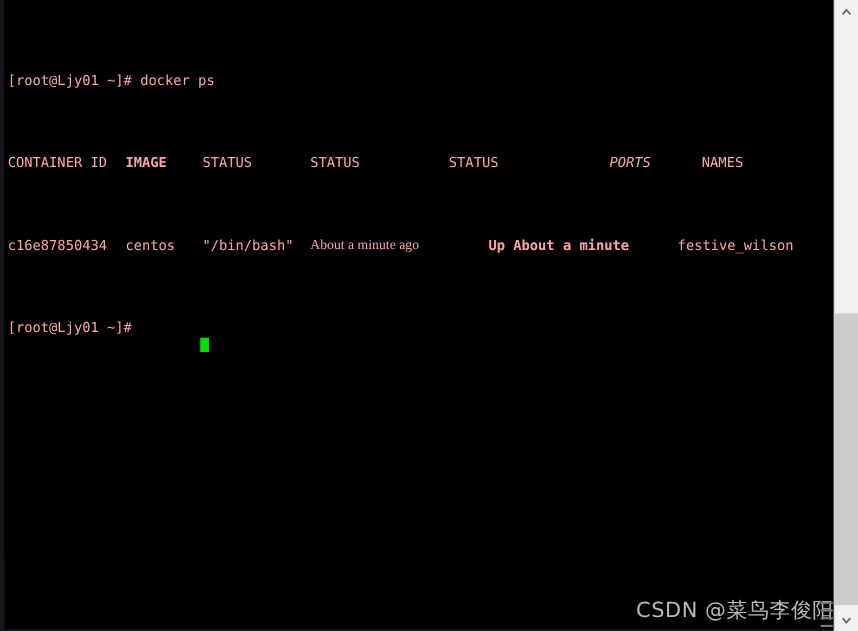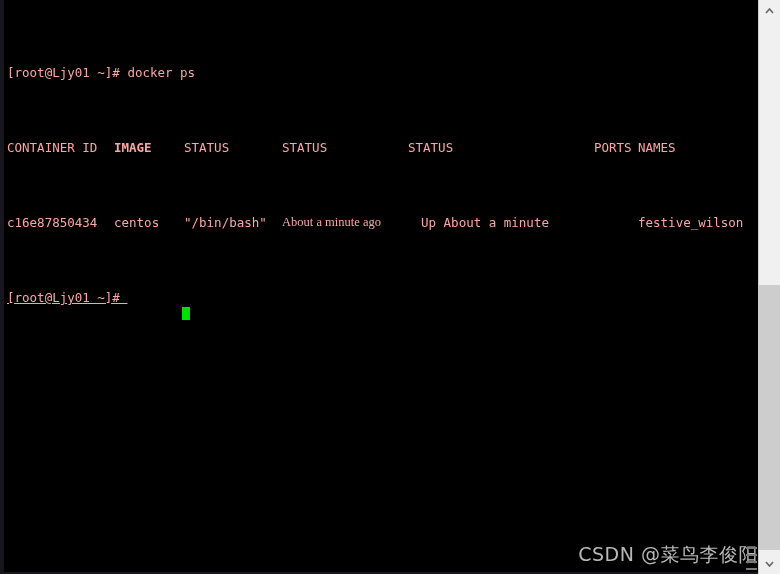--- a/index.html
+++ b/index.html
@@ -178,38 +178,38 @@
       <span class="col" style="left:3px;">[root@Ljy01 ~]# docker ps</span>
     </div>
 
     
     <div class="term-line">
       <span class="col" style="left:3px;">CONTAINER ID</span>
       <span class="col" style="left:110px;font-weight:bold;">IMAGE</span>
       <span class="col" style="left:180px;">STATUS</span>
       <span class="col" style="left:278px;">STATUS</span>
       <span class="col" style="left:404px;">STATUS</span>
-      <span class="col" style="left:590px;">PORTS</span>
+      <span class="col" style="left:550px;font-style:italic;">PORTS</span>
       <span class="col" style="left:634px;">NAMES</span>
     </div>
 
     
     <div class="term-line">
       <span class="col" style="left:3px;">c16e87850434</span>
       <span class="col" style="left:110px;">centos</span>
       <span class="col" style="left:180px;">"/bin/bash"</span>
       <span class="col" style="left:278px;font-family:Liberation Serif, serif;">About a minute ago</span>
-      <span class="col" style="left:417px;">Up About a minute</span>
+      <span class="col" style="left:440px;font-weight:bold;">Up About a minute</span>
       <span class="col" style="left:562px;"></span>
-      <span class="col" style="left:634px;">festive_wilson</span>
-    </div>
-
-    
-    <div class="term-line">
-      <span class="col" style="left:3px;text-decoration:underline;">[root@Ljy01 ~]# </span>
+      <span class="col" style="left:612px;">festive_wilson</span>
+    </div>
+
+    
+    <div class="term-line">
+      <span class="col" style="left:3px;">[root@Ljy01 ~]# </span>
       <span class="col" style="left:118px; top:1px;">
         <span class="cursor-block"></span>
       </span>
     </div>
 
   </div>
 
   <div id="watermark">CSDN @菜鸟李俊阳</div>
 
   <div id="resize-grip">

